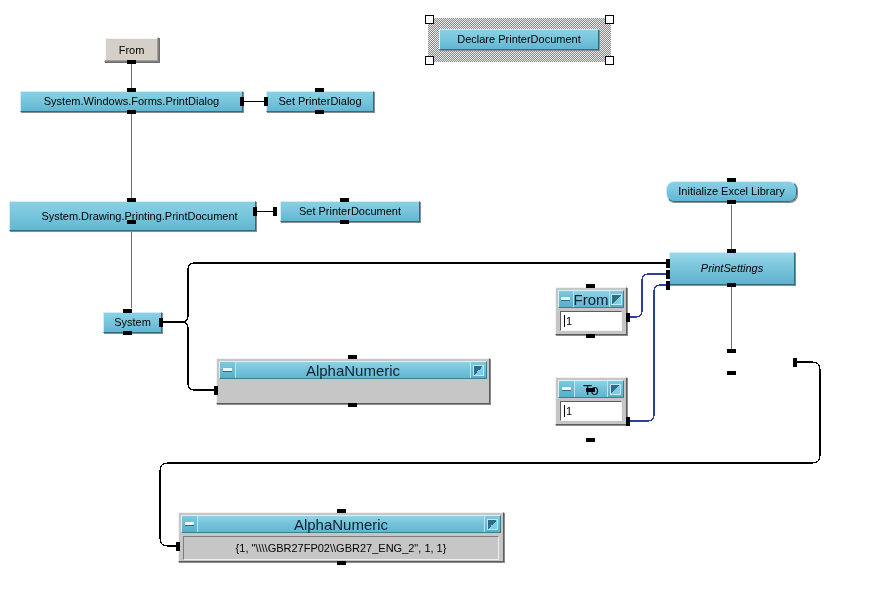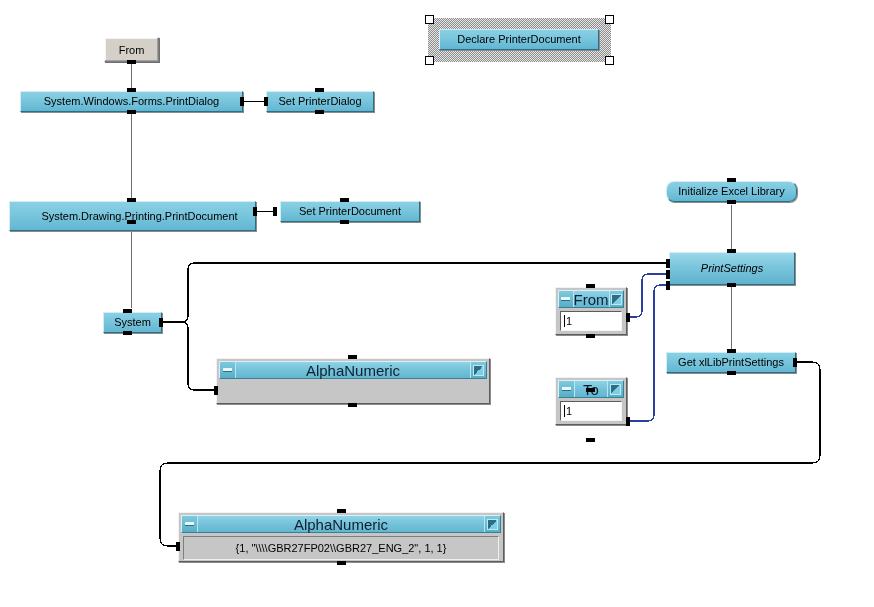--- a/index.html
+++ b/index.html
@@ -199,23 +199,20 @@
 
   <div class="node big" style="left:669px;top:252px;width:126px;height:33px;">
     <span class="lbl">PrintSettings</span>
   </div>
   <div class="port top" style="left:727px;top:249px;"></div>
   <div class="port bottom" style="left:727px;top:283px;"></div>
   <div class="port left" style="left:666px;top:259px;"></div>
   <div class="port left" style="left:666px;top:270px;"></div>
   <div class="port left" style="left:666px;top:281px;"></div>
 
-  <div class="node" style="left:666px;top:352px;width:130px;height:21px;">
-    <span class="lbl">Get xlLibPrintSettings</span>
-  </div>
   <div class="port top" style="left:727px;top:349px;"></div>
   <div class="port bottom" style="left:727px;top:371px;"></div>
   <div class="port right" style="left:793px;top:358px;"></div>
 
   <div class="widget" style="left:555px;top:287px;width:72px;height:48px;">
     <div class="wtitle">
       <div class="minbtn">
           <i></i>
         </div>
       <div class="caption">From</div>

